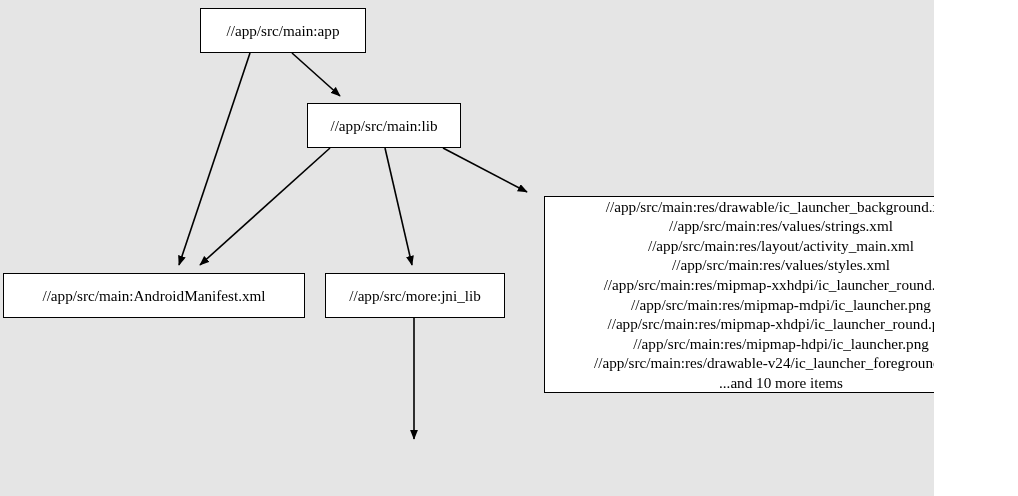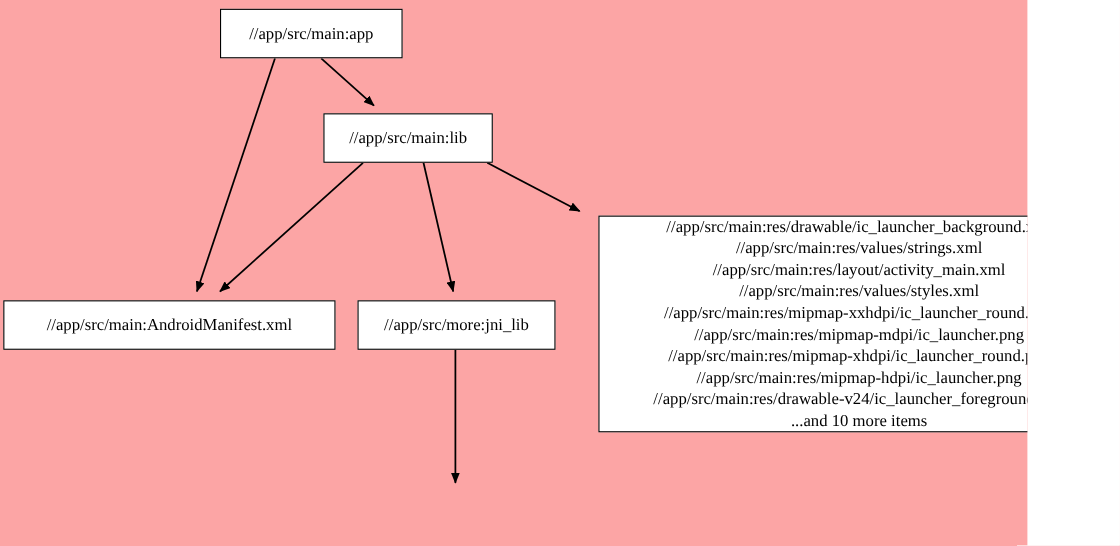--- a/index.html
+++ b/index.html
@@ -5,21 +5,21 @@
 <style>
   html, body {
     margin: 0;
     padding: 0;
     background: #ffffff;
   }
   #canvas {
     position: relative;
     width: 934px;
     height: 496px;
-    background: #fca5a5;
+    background: #e5e5e5;
     overflow: hidden;
     font-family: "Liberation Serif", "DejaVu Serif", serif;
   }
   #edge-layer {
     position: absolute;
     left: 0;
     top: 0;
     width: 1018px;
     height: 496px;
     pointer-events: none;
@@ -41,21 +41,21 @@
     letter-spacing: 0px;
   }
   .node-label {
     display: block;
     width: 100%;
     text-align: center;
     white-space: pre-line;
   }
   
   #node-app        { left: 200px; top: 8px;   width: 166px; height: 45px; }
-  #node-lib        { left: 294px; top: 103px; width: 154px; height: 45px; }
+  #node-lib        { left: 307px; top: 103px; width: 154px; height: 45px; }
   #node-manifest   { left: 3px;   top: 273px; width: 302px; height: 45px; }
   #node-jnilib     { left: 325px; top: 273px; width: 180px; height: 45px; }
   #node-resources  { left: 531px; top: 196px; width: 474px; height: 197px; margin-left: 13px; }
   #node-cpp        { left: 280px; top: 447px; width: 270px; height: 44px; }
 
   #node-resources .node-label {
     font-size: 15.2px;
     line-height: 19.55px;
   }
 </style>

